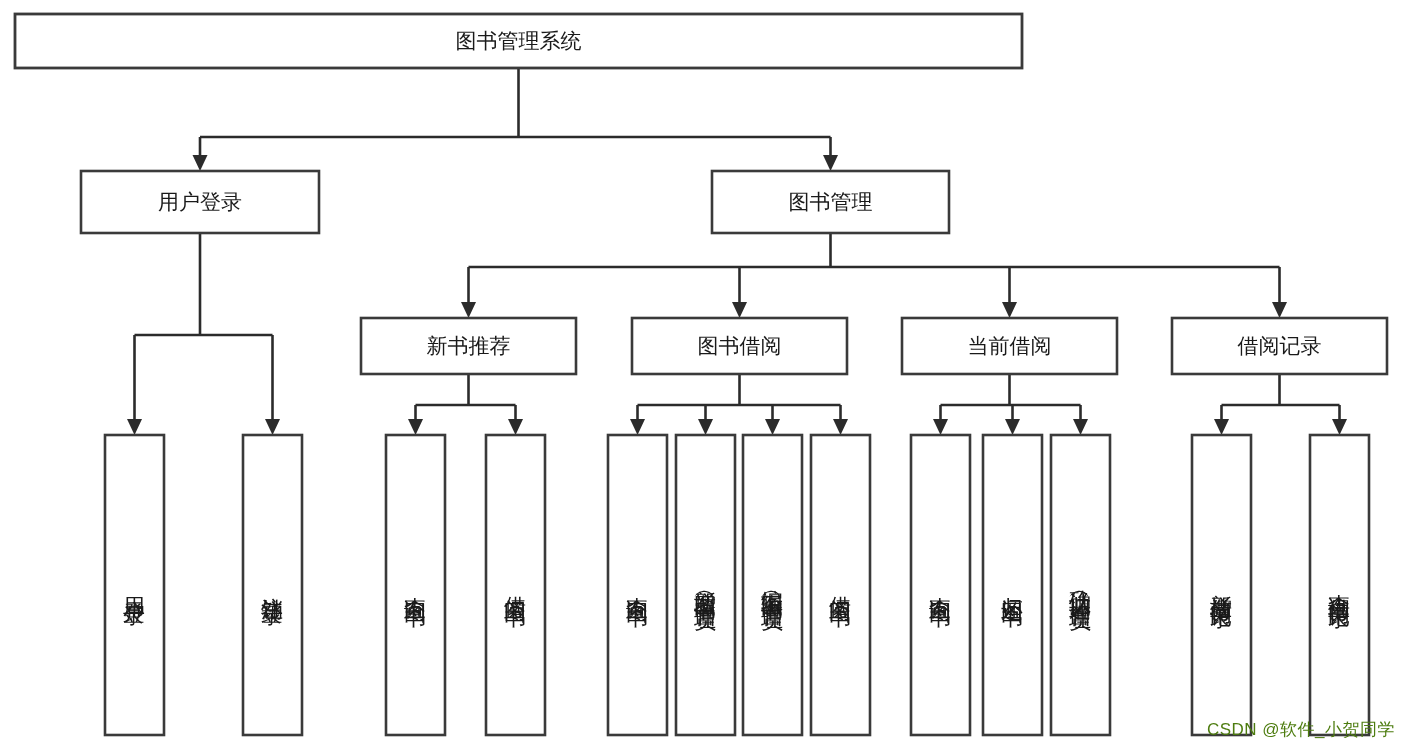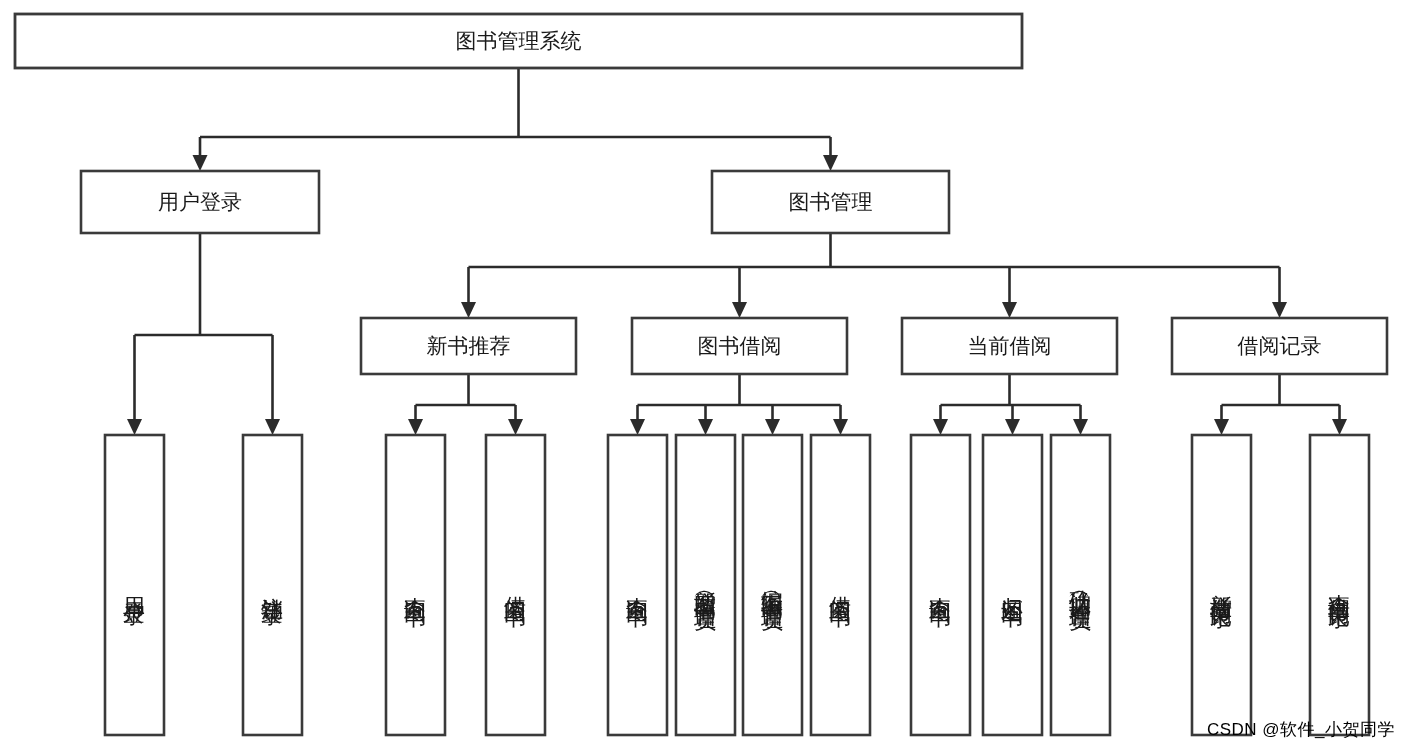--- a/index.html
+++ b/index.html
@@ -70,21 +70,21 @@
     color: #1a1a1a;
     white-space: nowrap;
     text-align: center;
   }
   .watermark {
     position: absolute;
     right: 10px;
     bottom: 6px;
     font-family: "Liberation Sans", "DejaVu Sans", sans-serif;
     font-size: 17px;
-    color: #000000;
+    color: #4d7c0f;
     letter-spacing: 0.5px;
     white-space: nowrap;
   }
 </style>
 </head>
 <body>
 
 <div id="diagram-root">
 
   <svg class="diagram" viewBox="0 0 1405 747">

